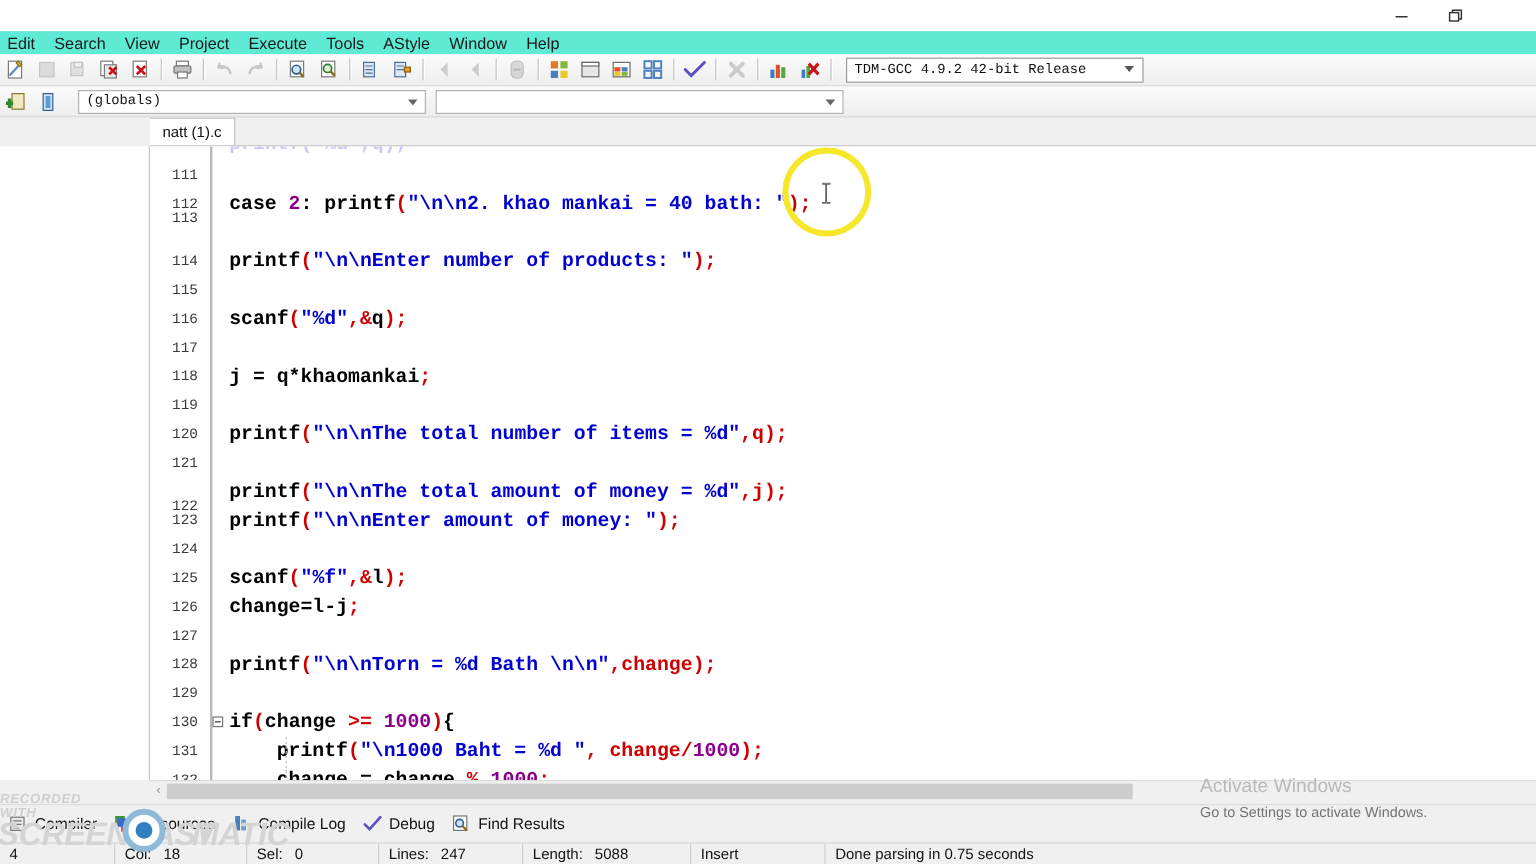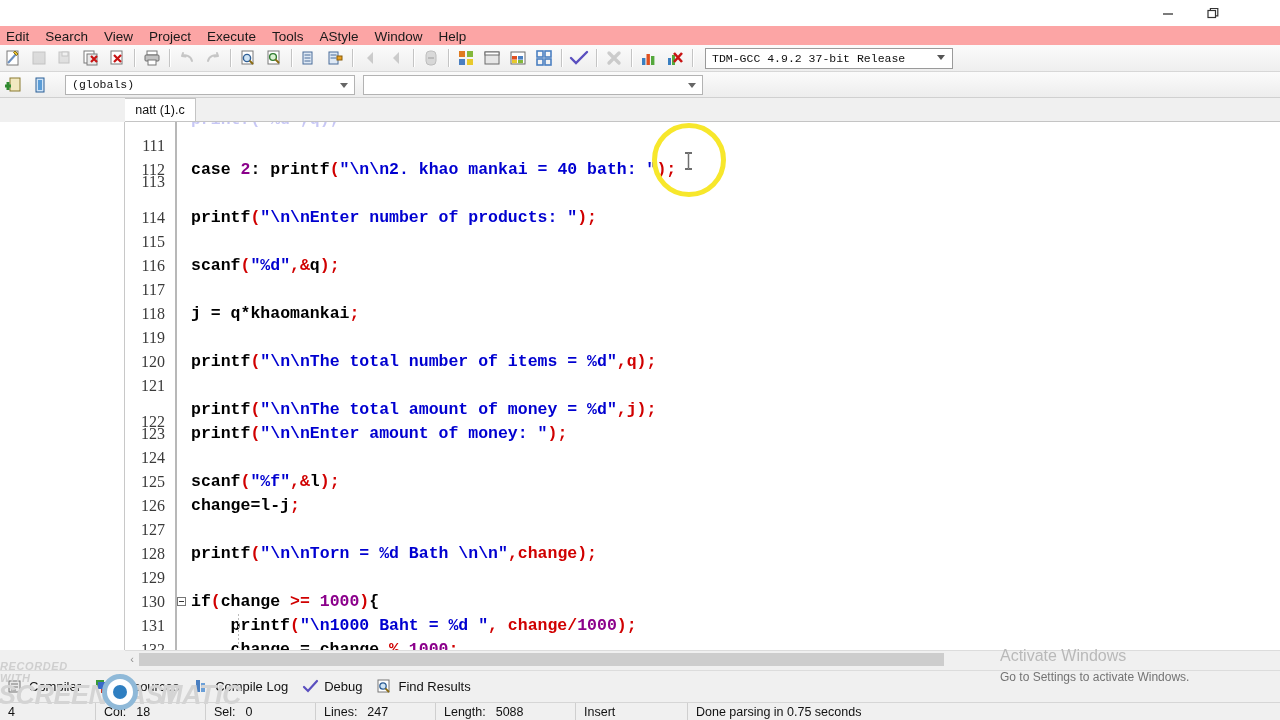--- a/index.html
+++ b/index.html
@@ -24,21 +24,21 @@
   .winbtns { position: absolute; right: 0; top: 0; display: flex; height: 26px; }
   .winbtn {
     width: 45px; height: 26px; display: flex; align-items: center; justify-content: center;
     background: #ffffff;
   }
   .winbtn svg { display: block; }
 
   
   .menubar {
     position: absolute; left: 0; top: 26px; width: 1280px; height: 20px;
-    background: #fca5a5; display: flex; align-items: center; padding-left: 2px;
+    background: #5eead4; display: flex; align-items: center; padding-left: 2px;
   }
   .menuitem {
     font-size: 13.5px; color: #1a1a1a; padding: 1px 8px; white-space: nowrap;
   }
   .menuitem:first-child { padding-left: 4px; }
 
   
   .toolbar1 {
     position: absolute; left: 0; top: 45px; width: 1280px; height: 27px;
     background: linear-gradient(#fbfbfb,#eeeeee);
@@ -119,21 +119,21 @@
     position: absolute; left: 125px; top: 122px; width: 1155px; height: 528px;
     background: #ffffff; overflow: hidden;
   }
   .gutter {
     position: absolute; left: 0; top: 0; width: 50px; height: 528px;
     background: #ffffff;
   }
   .gutter-line {
     position: absolute; left: 0; width: 46px; height: 24px;
     text-align: right; padding-right: 6px;
-    font-family: Liberation Serif, serif; font-size: 16px; color: #3a3a3a;
+    font-family: Liberation Mono, monospace; font-size: 12px; color: #3a3a3a;
     line-height: 24px;
   }
   .gutter-border {
     position: absolute; left: 50px; top: 0; width: 2px; height: 528px;
     background: #b8b8b8;
   }
   .fold {
     position: absolute; width: 9px; height: 9px; border: 1px solid #767676;
     background: #ffffff;
   }
@@ -458,21 +458,21 @@
           <rect x="2" y="9" width="3" height="7" fill="#3a7fc1"></rect>
           <rect x="6" y="6" width="3" height="10" fill="#54a83c"></rect>
           <path d="M8 4 L16 13 M16 4 L8 13" stroke="#c81414" stroke-width="2.6"></path>
         </svg>
       </div>
     </div>
 
     <div class="tb-sep"></div>
 
     <div class="compiler-select">
-      <span>TDM-GCC 4.9.2 37-bit Release</span>
+      <span>TDM-GCC 4.9.2 42-bit Release</span>
       <span class="arrow"></span>
     </div>
   </div>
 
   <div class="toolbar2">
     <div class="tb-btn" style="margin-left:2px">
       <svg width="18" height="18" viewBox="0 0 18 18">
         <rect x="5" y="2" width="10" height="13" fill="#f2e8c0" stroke="#8a7a30"></rect>
         <path d="M3 6 v8 M0 10 h6" stroke="#2f8a2f" stroke-width="3"></path>
       </svg>

